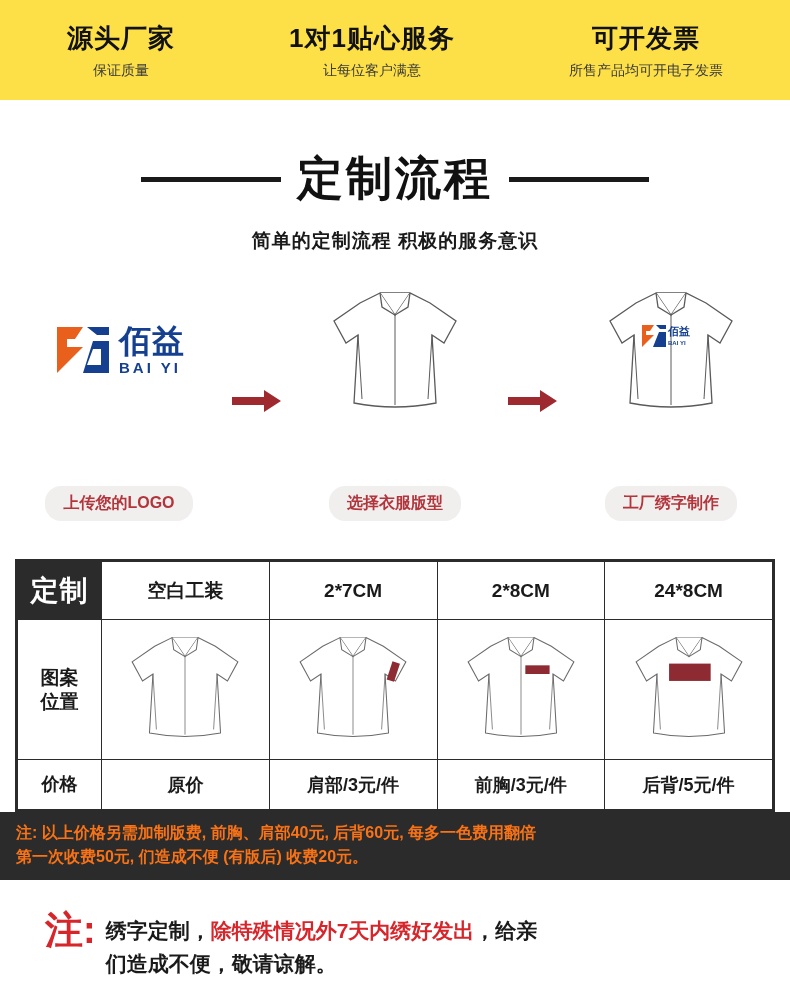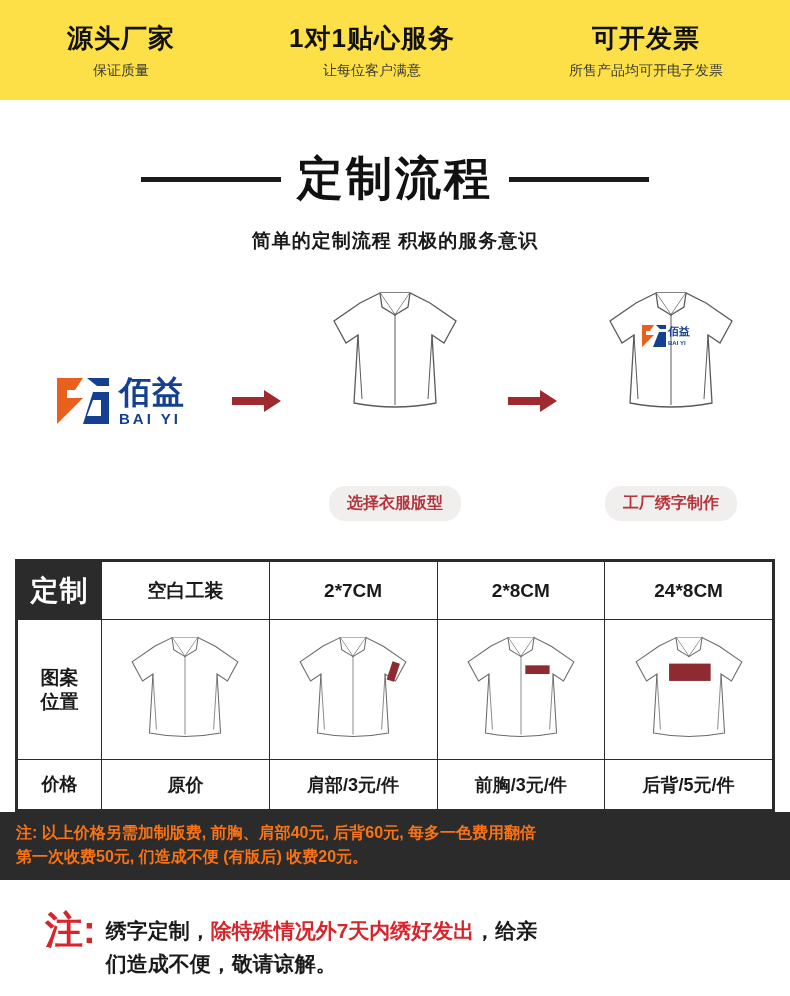--- a/index.html
+++ b/index.html
@@ -223,20 +223,21 @@
           <path d="M34 6 L56 6 L56 14 L44 14 Z" fill="#15408f"></path>
           <path d="M40 20 L56 20 L56 52 L30 52 Z" fill="#15408f"></path>
           <path d="M40 28 L48 28 L48 44 L34 44 Z" fill="#ffffff"></path>
         </svg>
         <div class="logo-text">
           <span class="logo-cn">佰益</span>
           <span class="logo-en">BAI YI</span>
         </div>
       </div>
     </div>
+    <div class="flow-label">上传您的LOGO</div>
   </div>
 
   <div class="arrow">
     <svg width="50" height="26" viewBox="0 0 50 26">
       <path d="M0 9 H32 V2 L49 13 L32 24 V17 H0 Z" fill="#9e2a2f"></path>
     </svg>
   </div>
 
   <div class="flow-step">
     <div class="flow-art">

